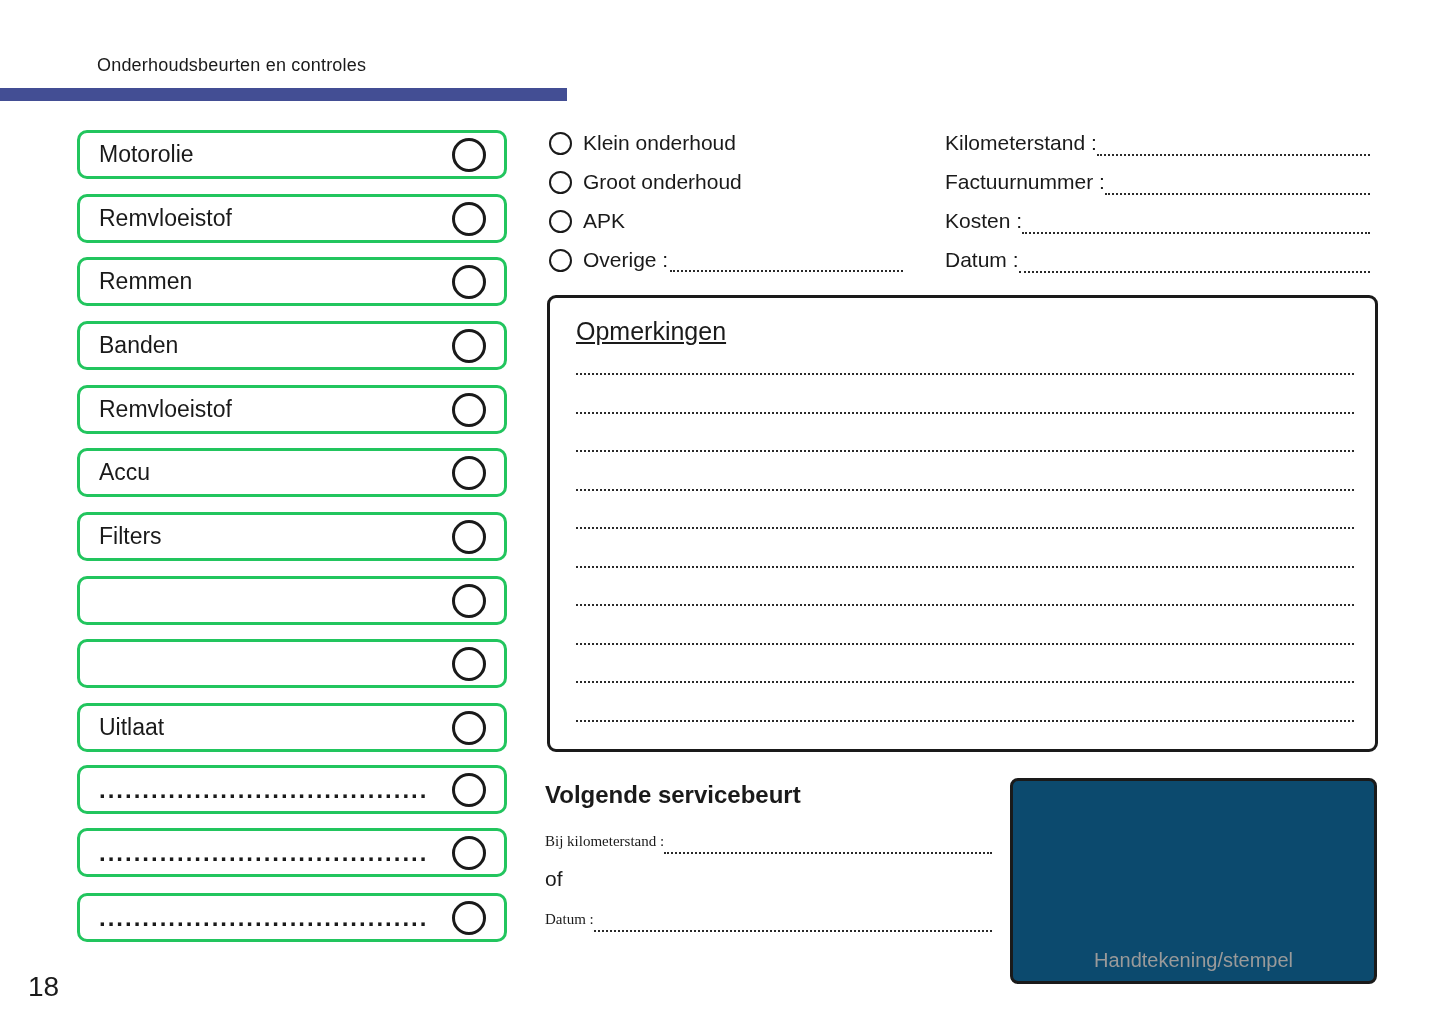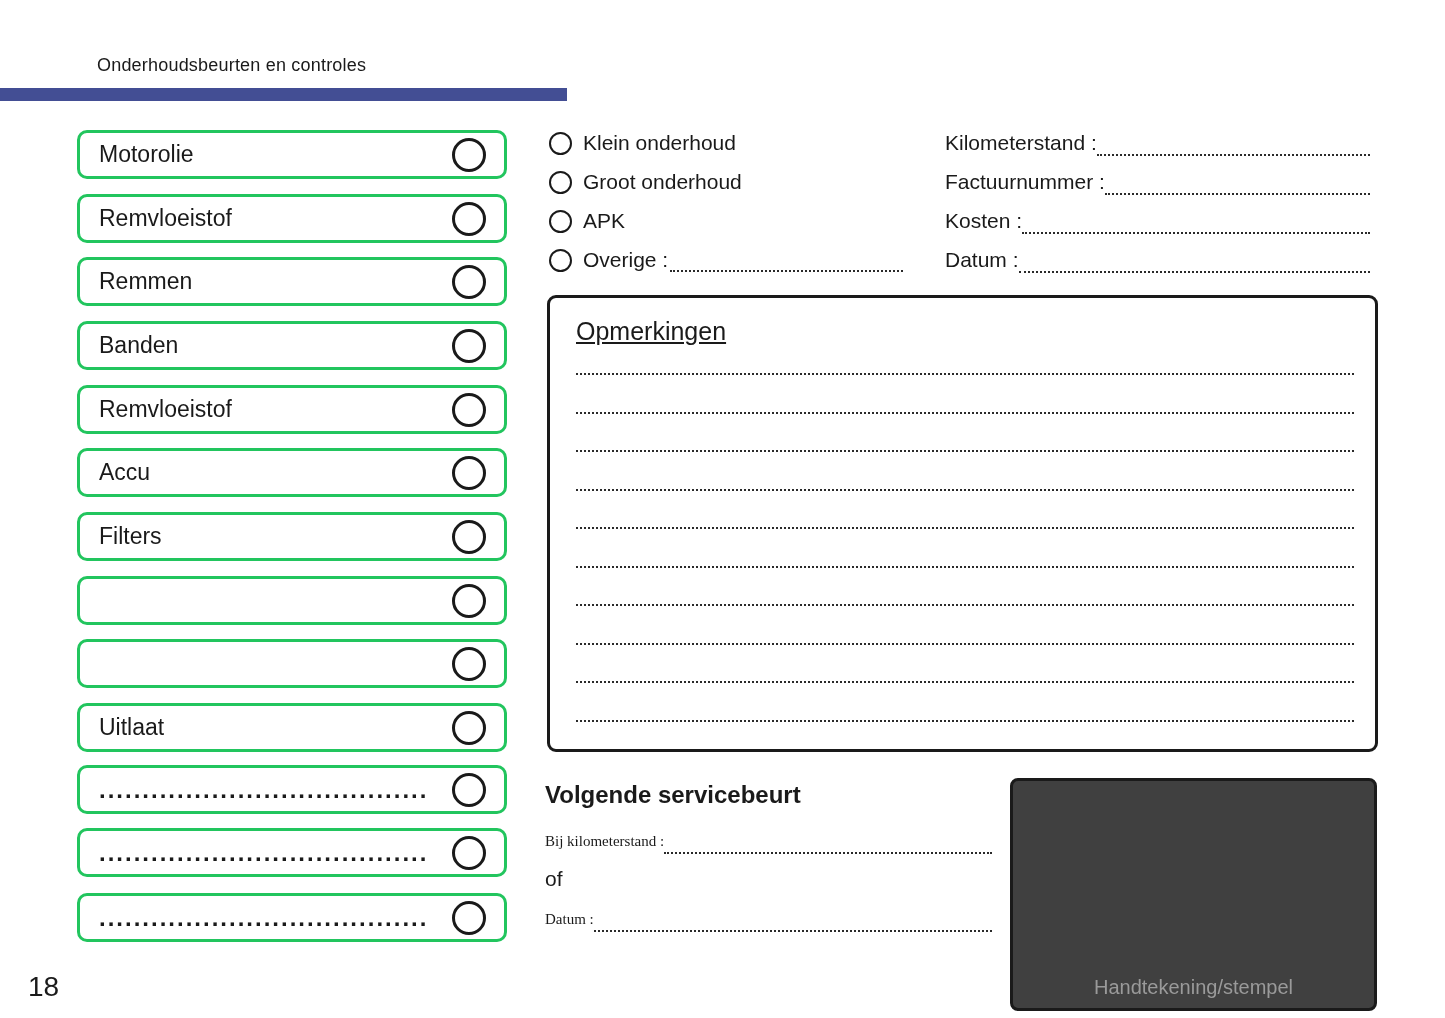--- a/index.html
+++ b/index.html
@@ -80,22 +80,22 @@
 
   
   .next-title { left:545px; top:781px; font-size:24px; font-weight:bold; }
   .ns-row { left:545px; width:447px; display:flex; align-items:flex-end; height:28px; }
   .ns-label { font-size:15px; white-space:nowrap; line-height:26px;font-family:Liberation Serif, serif; }
   .ns-leader { flex:1 1 auto; height:24px; }
   .or-label { left:545px; top:867px; font-size:21px; }
 
   
   .signature-box {
-    left:1010px; top:778px; width:367px; height:233px;
-    border:3px solid #1a1a1a; border-radius:8px; background:#404040;
+    left:1010px; top:778px; width:367px; height:206px;
+    border:3px solid #1a1a1a; border-radius:8px; background:#0c4a6e;
   }
   .signature-label {
     position:absolute; left:0; bottom:9px; width:100%;
     text-align:center; font-size:20px; color:#9a9a9a;
   }
 
   .page-number { left:28px; top:971px; font-size:28px; }
 </style>
 </head>
 <body>

